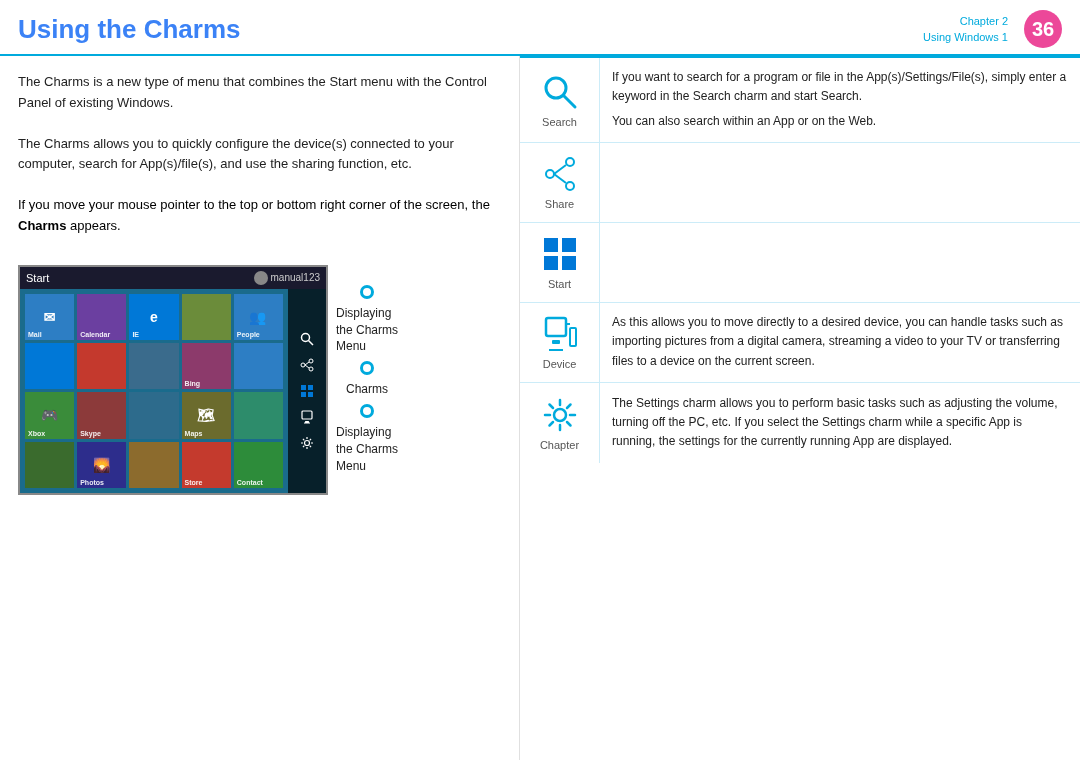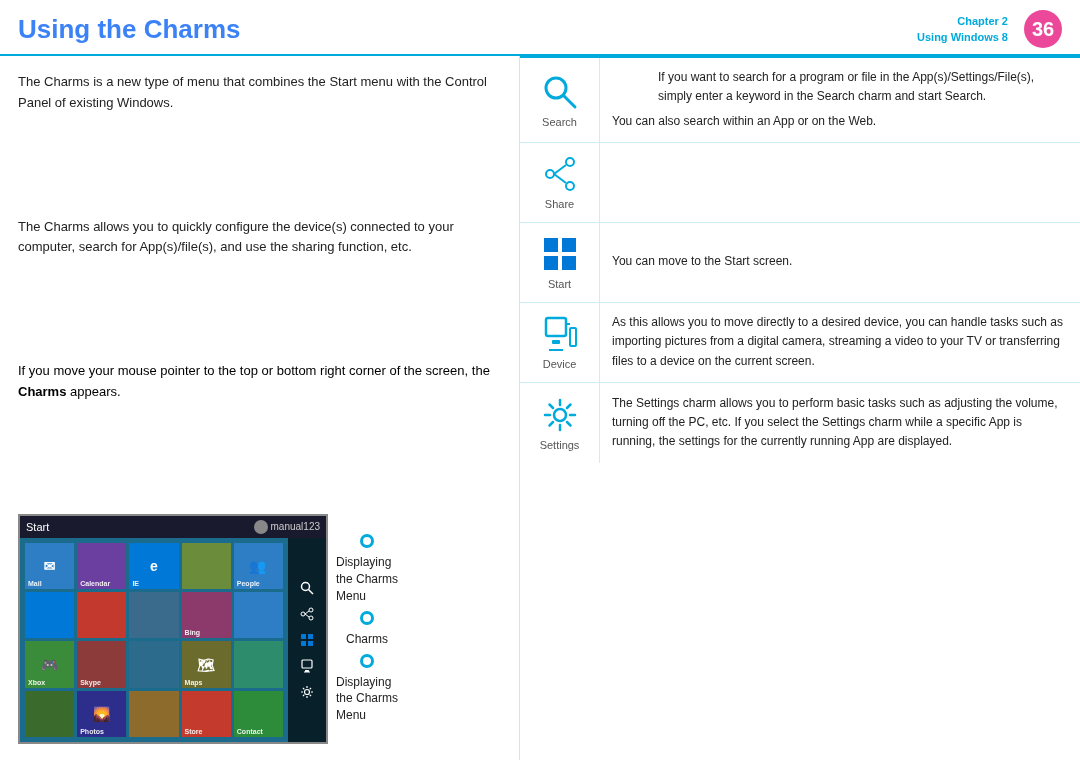--- a/index.html
+++ b/index.html
@@ -24,21 +24,21 @@
       font-size: 26px;
       font-weight: bold;
       color: #3b82f6;
     }
     .header-chapter {
       display: flex;
       flex-direction: column;
       align-items: flex-end;
       font-size: 11px;
       color: #00aadd;
-      font-weight: bold;
+      font-weight: normal;
       gap: 4px;
     }
     .header-chapter .chapter-label { color: #00aadd; }
     .header-chapter .chapter-sub { color: #00aadd; }
     .chapter-badge {
       display: flex;
       align-items: center;
       justify-content: center;
       width: 38px;
       height: 38px;
@@ -63,22 +63,21 @@
       height: calc(766px - 62px);
     }
 
     
     .left-col {
       flex: 0 0 520px;
       padding: 16px 22px 16px 18px;
       border-right: 1px solid #e0e0e0;
       display: flex;
       flex-direction: column;
-      gap: 10px;
-      justify-content: space-between;
+      gap: 20px;
     }
 
     .intro-text {
       font-size: 13px;
       line-height: 1.6;
       color: #222;
     }
 
     .section-header {
       background: linear-gradient(90deg, #00aadd 70%, #66ccee 100%);
@@ -286,21 +285,21 @@
     svg { display: block; }
   </style>
 </head>
 <body>
 
 <div class="header">
   <span class="header-title">Using the Charms</span>
   <div class="header-right">
     <div class="header-chapter">
       <span class="chapter-label">Chapter 2</span>
-      <span class="chapter-sub">Using Windows 8</span>
+      <span class="chapter-sub">Using Windows 1</span>
     </div>
     <div class="chapter-badge">36</div>
   </div>
 </div>
 
 <div class="main">
 
   <div class="left-col">
     <p class="intro-text">The Charms is a new type of menu that combines the Start menu with the Control Panel of existing Windows.</p>
     <p class="intro-text">The Charms allows you to quickly configure the device(s) connected to your computer, search for App(s)/file(s), and use the sharing function, etc.</p>
@@ -441,21 +440,21 @@
           <div class="charm-icon-big">
             <svg width="36" height="36" viewBox="0 0 36 36">
               <circle cx="14" cy="14" r="10" stroke="#00aadd" stroke-width="3" fill="none"></circle>
               <line x1="22" y1="22" x2="33" y2="33" stroke="#00aadd" stroke-width="3" stroke-linecap="round"></line>
             </svg>
           </div>
           <span class="charm-name">Search</span>
         </div>
         <div class="charm-desc">
           <div>
-            <p style="margin-bottom: 6px; margin-left: 46px;">If you want to search for a program or file in the App(s)/Settings/File(s), simply enter a keyword in the Search charm and start Search.</p>
+            <p style="margin-bottom: 6px;">If you want to search for a program or file in the App(s)/Settings/File(s), simply enter a keyword in the Search charm and start Search.</p>
             <p>You can also search within an App or on the Web.</p>
           </div>
         </div>
       </div>
       <div class="charm-row">
         <div class="charm-icon-col">
           <div class="charm-icon-big">
             <svg width="36" height="36" viewBox="0 0 36 36">
               <circle cx="28" cy="6" r="4" stroke="#00aadd" stroke-width="2" fill="none"></circle>
               <circle cx="8" cy="18" r="4" stroke="#00aadd" stroke-width="2" fill="none"></circle>
@@ -472,21 +471,20 @@
           <div class="charm-icon-big">
             <svg width="36" height="36" viewBox="0 0 36 36">
               <rect x="2" y="2" width="14" height="14" fill="#0078d7"></rect>
               <rect x="20" y="2" width="14" height="14" fill="#0078d7"></rect>
               <rect x="2" y="20" width="14" height="14" fill="#0078d7"></rect>
               <rect x="20" y="20" width="14" height="14" fill="#0078d7"></rect>
             </svg>
           </div>
           <span class="charm-name">Start</span>
         </div>
-        <div class="charm-desc">You can move to the Start screen.</div>
       </div>
       <div class="charm-row">
         <div class="charm-icon-col">
           <div class="charm-icon-big">
             <svg width="36" height="36" viewBox="0 0 36 36">
               <rect x="4" y="2" width="20" height="18" rx="2" stroke="#00aadd" stroke-width="2.5" fill="none"></rect>
               <rect x="28" y="12" width="6" height="18" rx="1" stroke="#00aadd" stroke-width="2" fill="none"></rect>
               <line x1="24" y1="8" x2="28" y2="8" stroke="#00aadd" stroke-width="2"></line>
               <rect x="10" y="24" width="8" height="4" rx="1" fill="#00aadd"></rect>
               <line x1="7" y1="34" x2="21" y2="34" stroke="#00aadd" stroke-width="2"></line>
@@ -497,19 +495,19 @@
         <div class="charm-desc">As this allows you to move directly to a desired device, you can handle tasks such as importing pictures from a digital camera, streaming a video to your TV or transferring files to a device on the current screen.</div>
       </div>
       <div class="charm-row">
         <div class="charm-icon-col">
           <div class="charm-icon-big">
             <svg width="36" height="36" viewBox="0 0 36 36">
               <circle cx="18" cy="18" r="6" stroke="#00aadd" stroke-width="2.5" fill="none"></circle>
               <path d="M18 3v5M18 28v5M3 18h5M28 18h5M7.5 7.5l3.5 3.5M25 25l3.5 3.5M7.5 28.5l3.5-3.5M25 11l3.5-3.5" stroke="#00aadd" stroke-width="2.5" stroke-linecap="round"></path>
             </svg>
           </div>
-          <span class="charm-name">Settings</span>
+          <span class="charm-name">Chapter</span>
         </div>
         <div class="charm-desc">The Settings charm allows you to perform basic tasks such as adjusting the volume, turning off the PC, etc. If you select the Settings charm while a specific App is running, the settings for the currently running App are displayed.</div>
       </div>
     </div>
 
 </div>
 
 </body></html>

